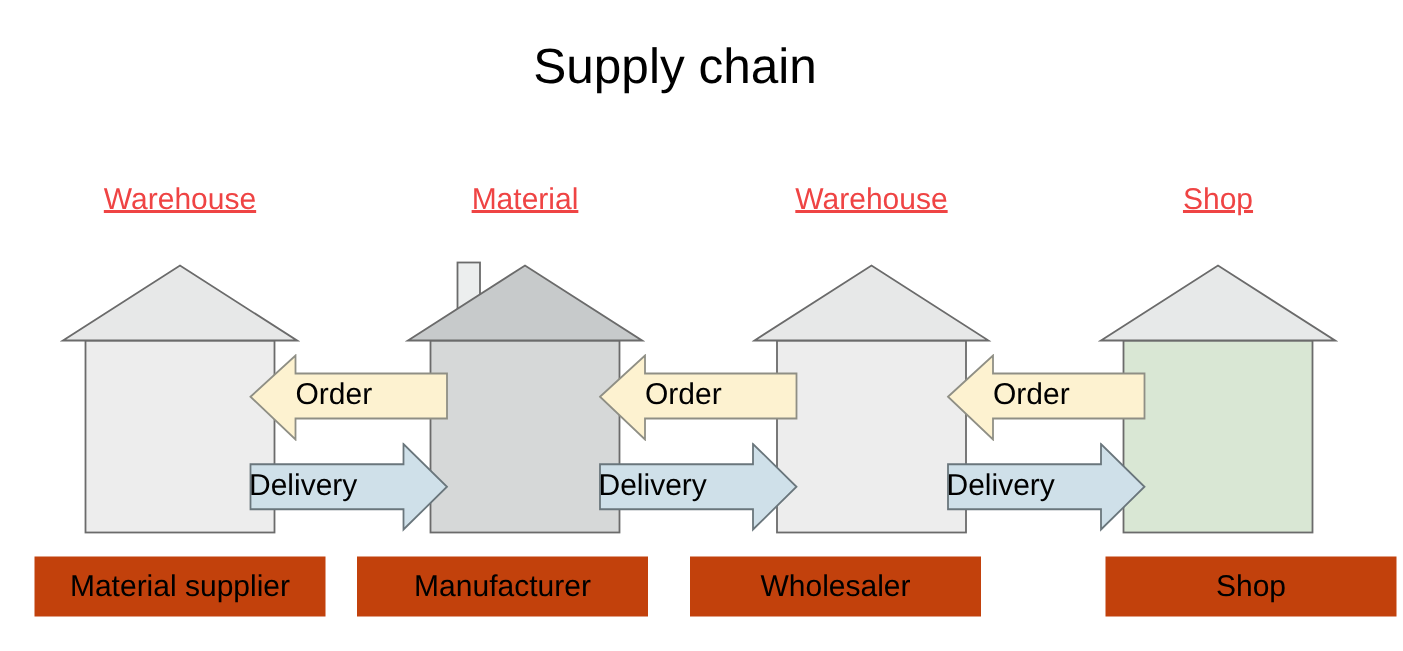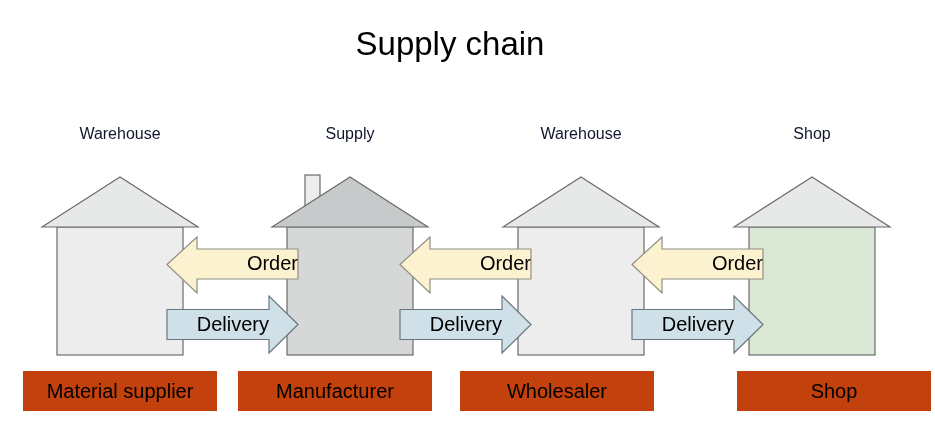--- a/index.html
+++ b/index.html
@@ -6,53 +6,53 @@
   .canvas {
     position:relative; width:935px; height:434px; background:#ffffff;
     font-family:"Liberation Sans", sans-serif; color:#000; overflow:hidden;
   }
   .title {
     position:absolute; top:25px; left:325px; width:250px;
     text-align:center; font-size:33px; line-height:38px; color:#000;
   }
   .btitle {
     position:absolute; top:124px; width:160px; text-align:center;
-    font-size:16px; line-height:19px; color:#0f172a;
+    font-size:20px; line-height:19px; color:#ef4444;text-decoration:underline;
   }
   .house { position:absolute; top:172px; }
   .bottom-label {
     position:absolute; top:371px; width:194px; height:40px;
     background:#c2410c; text-align:center; line-height:40px; font-size:20px;
   }
   .arr { position:absolute; }
   .arr-order { top:236px; }
   .arr-delivery { top:295px; }
   .arrtext {
     position:absolute; height:30px; line-height:30px;
-    text-align:right; font-size:20px; color:#000;
+    text-align:left; font-size:20px; color:#000;
   }
 </style>
 </head>
 <body>
 
 <div class="canvas">
 
   <div class="title">Supply chain</div>
 
   <div>
     <div class="btitle" style="left:40px">Warehouse</div>
     <svg class="house" style="left:40px" width="160" height="185" viewBox="0 0 160 185">
       <rect x="17" y="55" width="126" height="128" stroke="#6b6b6b" stroke-width="1.2" fill="#ededed"></rect>
       <polygon points="2,55 80,5 158,55" stroke="#6b6b6b" stroke-width="1.2" fill="#e7e8e8"></polygon>
     </svg>
     <div class="bottom-label" style="left:23px">Material supplier</div>
   </div>
 
   <div>
-    <div class="btitle" style="left:270px">Supply</div>
+    <div class="btitle" style="left:270px">Material</div>
     <svg class="house" style="left:270px" width="160" height="185" viewBox="0 0 160 185">
       <rect x="35" y="3" width="15" height="42" stroke="#6b6b6b" stroke-width="1.2" fill="#eceeee"></rect>
       <rect x="17" y="55" width="126" height="128" stroke="#6b6b6b" stroke-width="1.2" fill="#d6d8d8"></rect>
       <polygon points="2,55 80,5 158,55" stroke="#6b6b6b" stroke-width="1.2" fill="#c7cacb"></polygon>
     </svg>
     <div class="bottom-label" style="left:238px">Manufacturer</div>
   </div>
 
   <div>
     <div class="btitle" style="left:501px">Warehouse</div>

